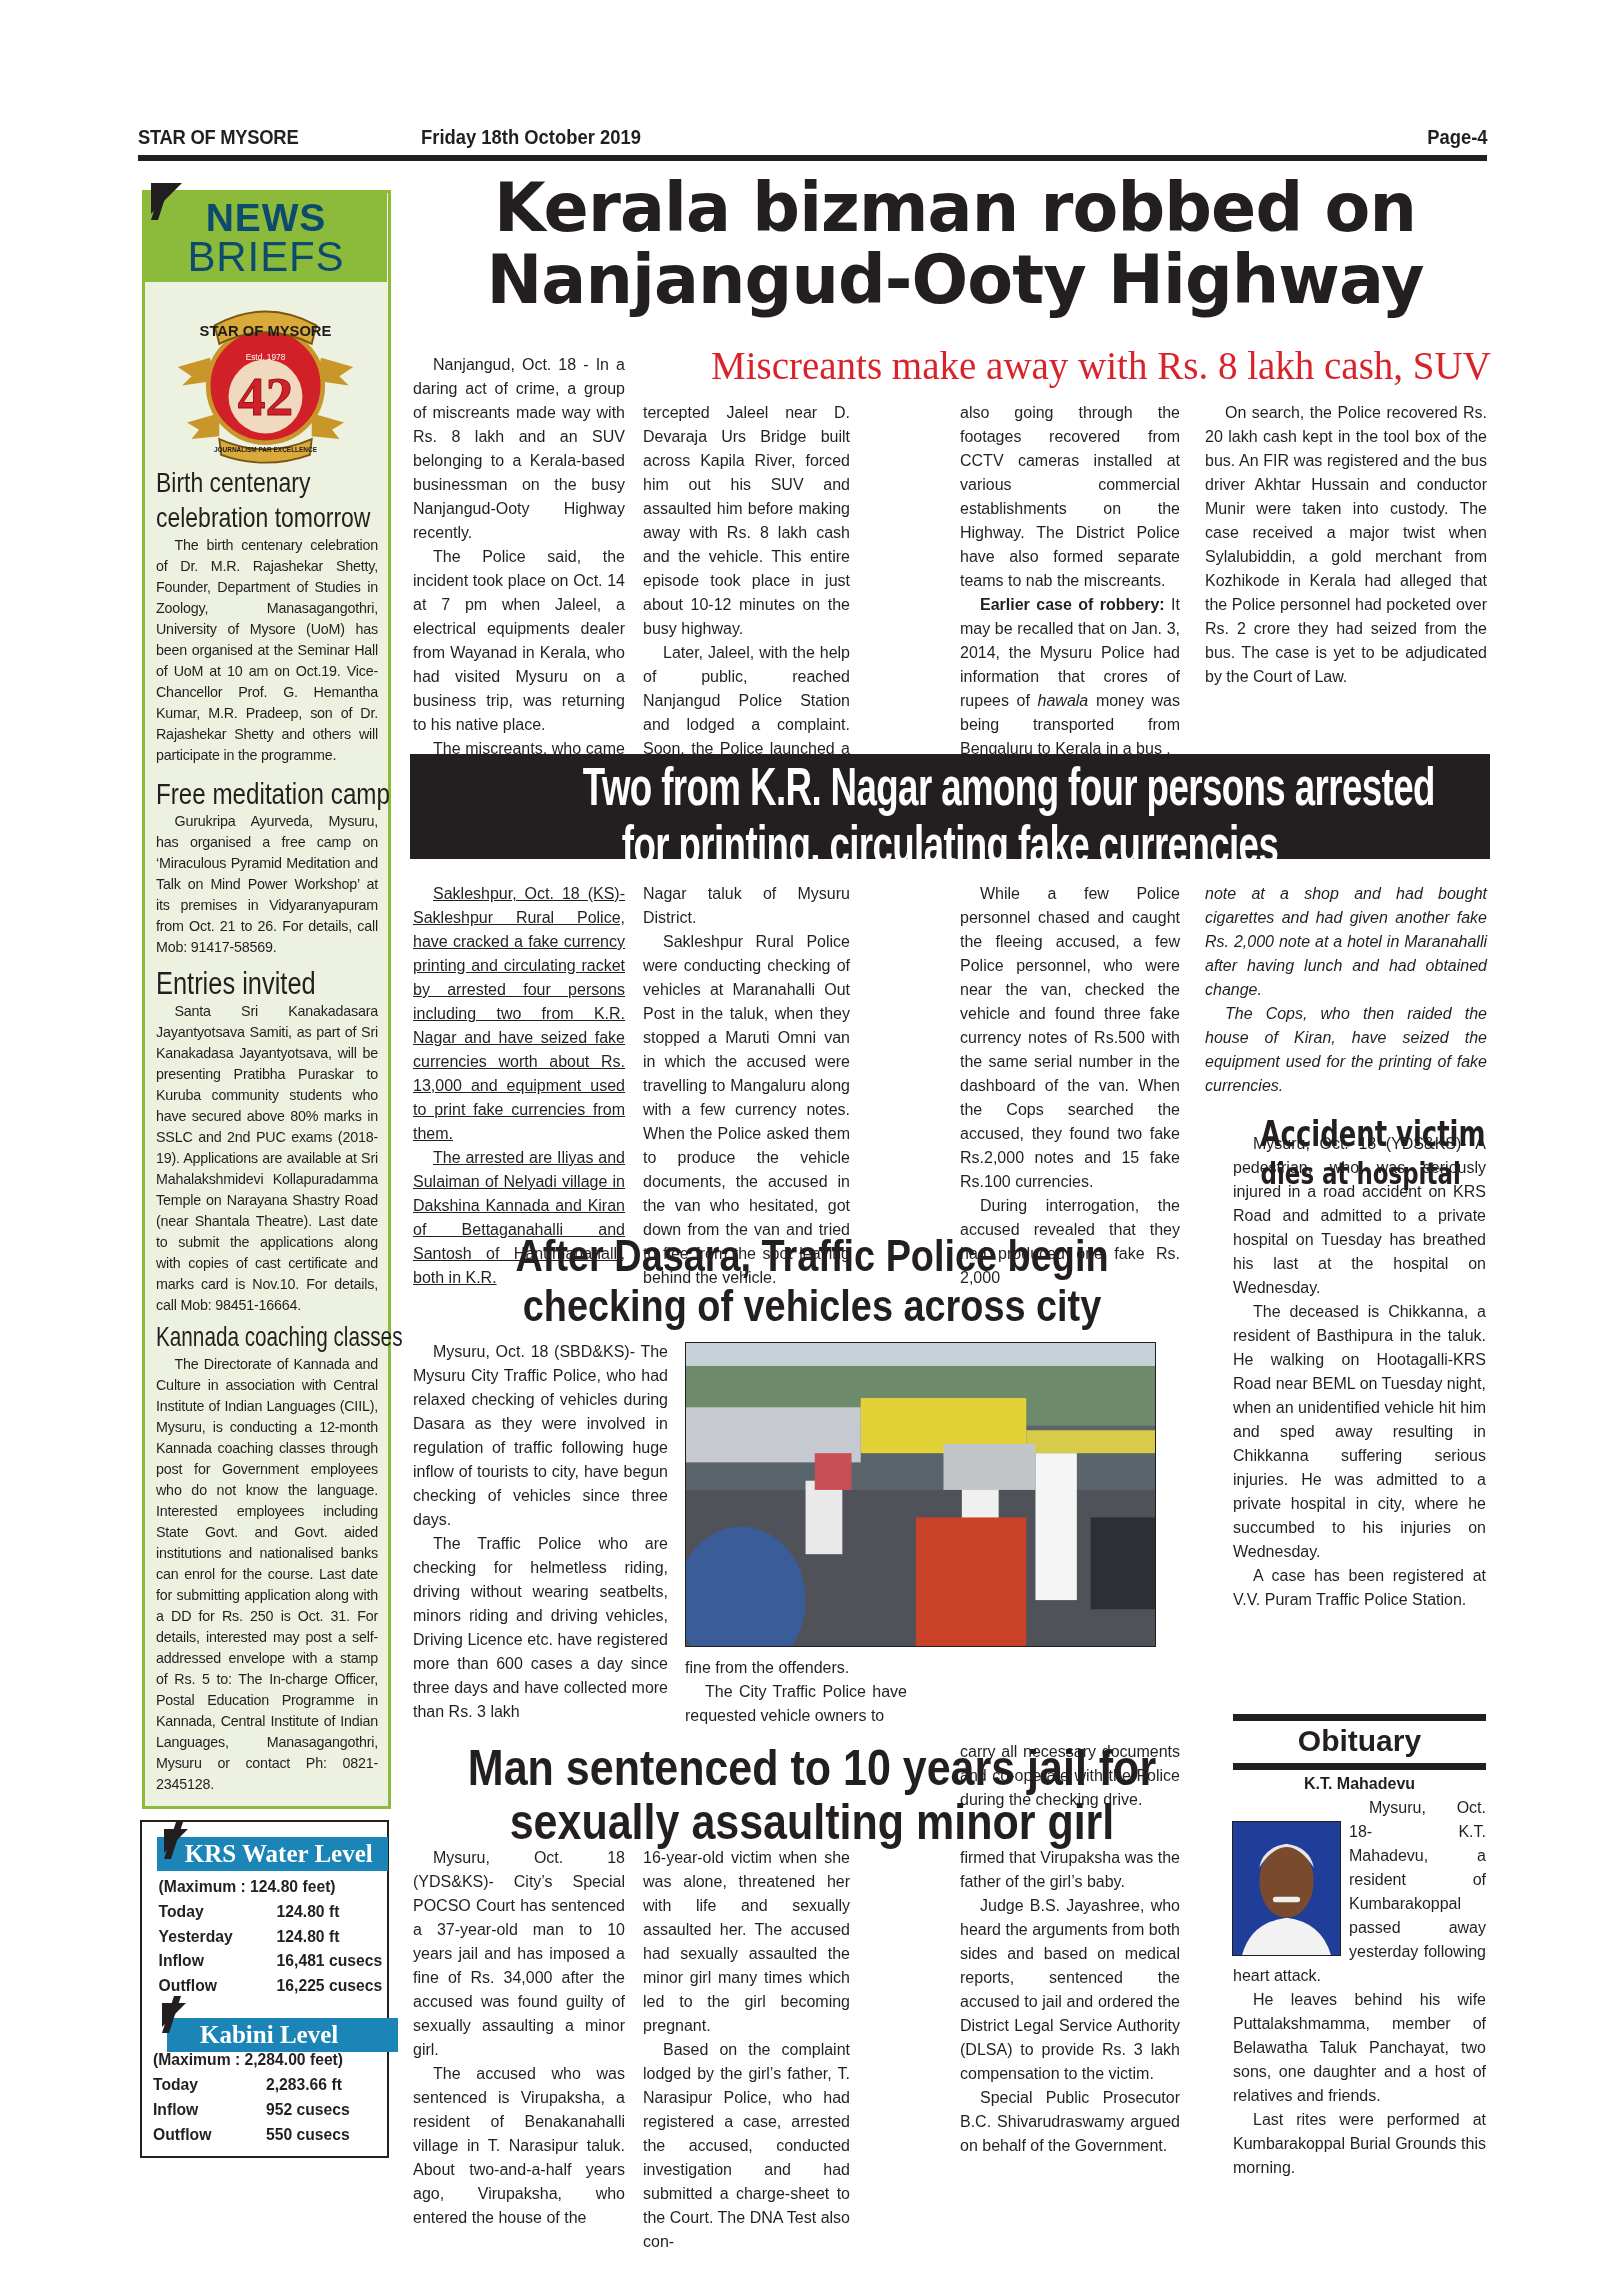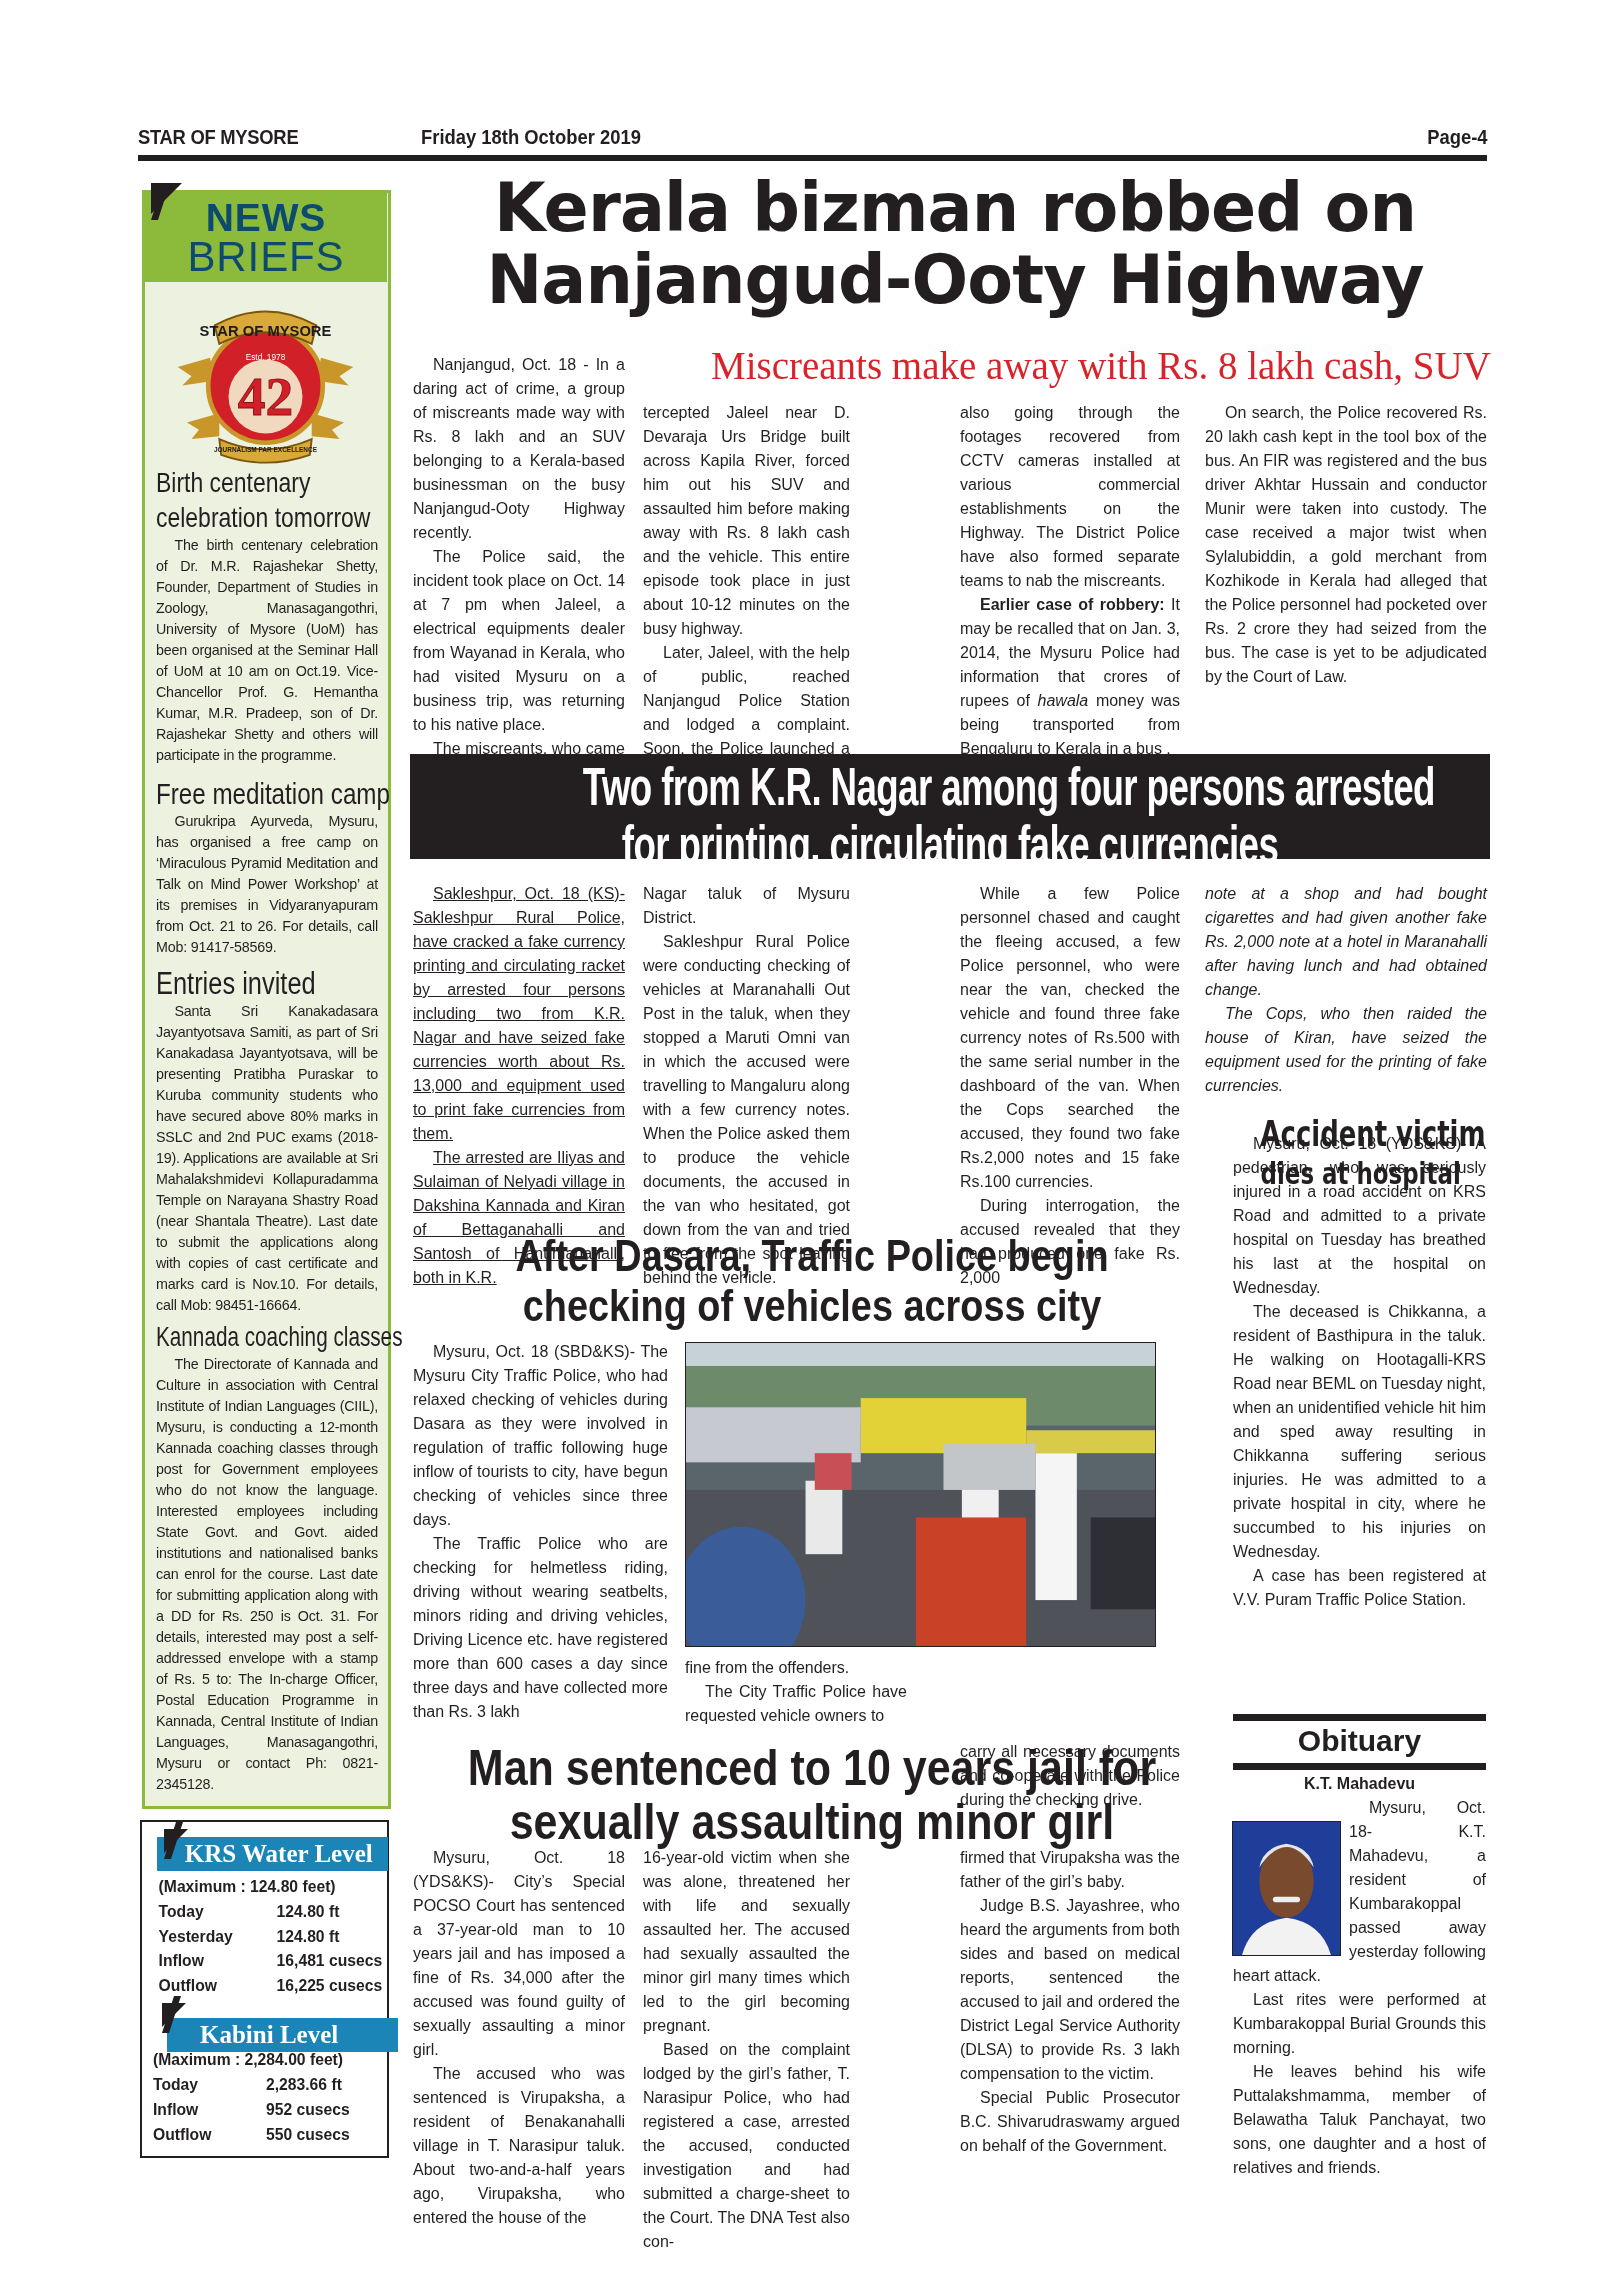--- a/index.html
+++ b/index.html
@@ -261,16 +261,16 @@
 <svg class="abs photo-obit" viewBox="0 0 118 146" preserveAspectRatio="none">
   <rect width="118" height="146" fill="#1e3e9a"></rect>
   <path d="M10 146 Q20 110 59 105 Q98 110 108 146 Z" fill="#f2f2f2"></path>
   <ellipse cx="59" cy="65" rx="30" ry="40" fill="#7a4a2e"></ellipse>
   <path d="M29 50 Q59 5 89 50 Q85 28 59 24 Q33 28 29 50 Z" fill="#e6e6e6"></path>
   <rect x="44" y="82" width="30" height="6" rx="3" fill="#eeeeee"></rect>
 </svg>
 <div class="abs txt" style="left:1233px; top:1796px; width:253px; text-align:justify;">
   <div style="float:left; width:116px; height:166px;"></div>
   <p>Mysuru, Oct. 18- K.T. Mahadevu, a resident of Kumbarakoppal passed away yesterday following heart attack.</p>
+  <p>He leaves behind his wife Puttalakshmamma, member of Belawatha Taluk Panchayat, two sons, one daughter and a host of relatives and friends.</p>
   <p>Last rites were performed at Kumbarakoppal Burial Grounds this morning.</p>
-  <p>He leaves behind his wife Puttalakshmamma, member of Belawatha Taluk Panchayat, two sons, one daughter and a host of relatives and friends.</p>
 </div>
 
 
 </body></html>

